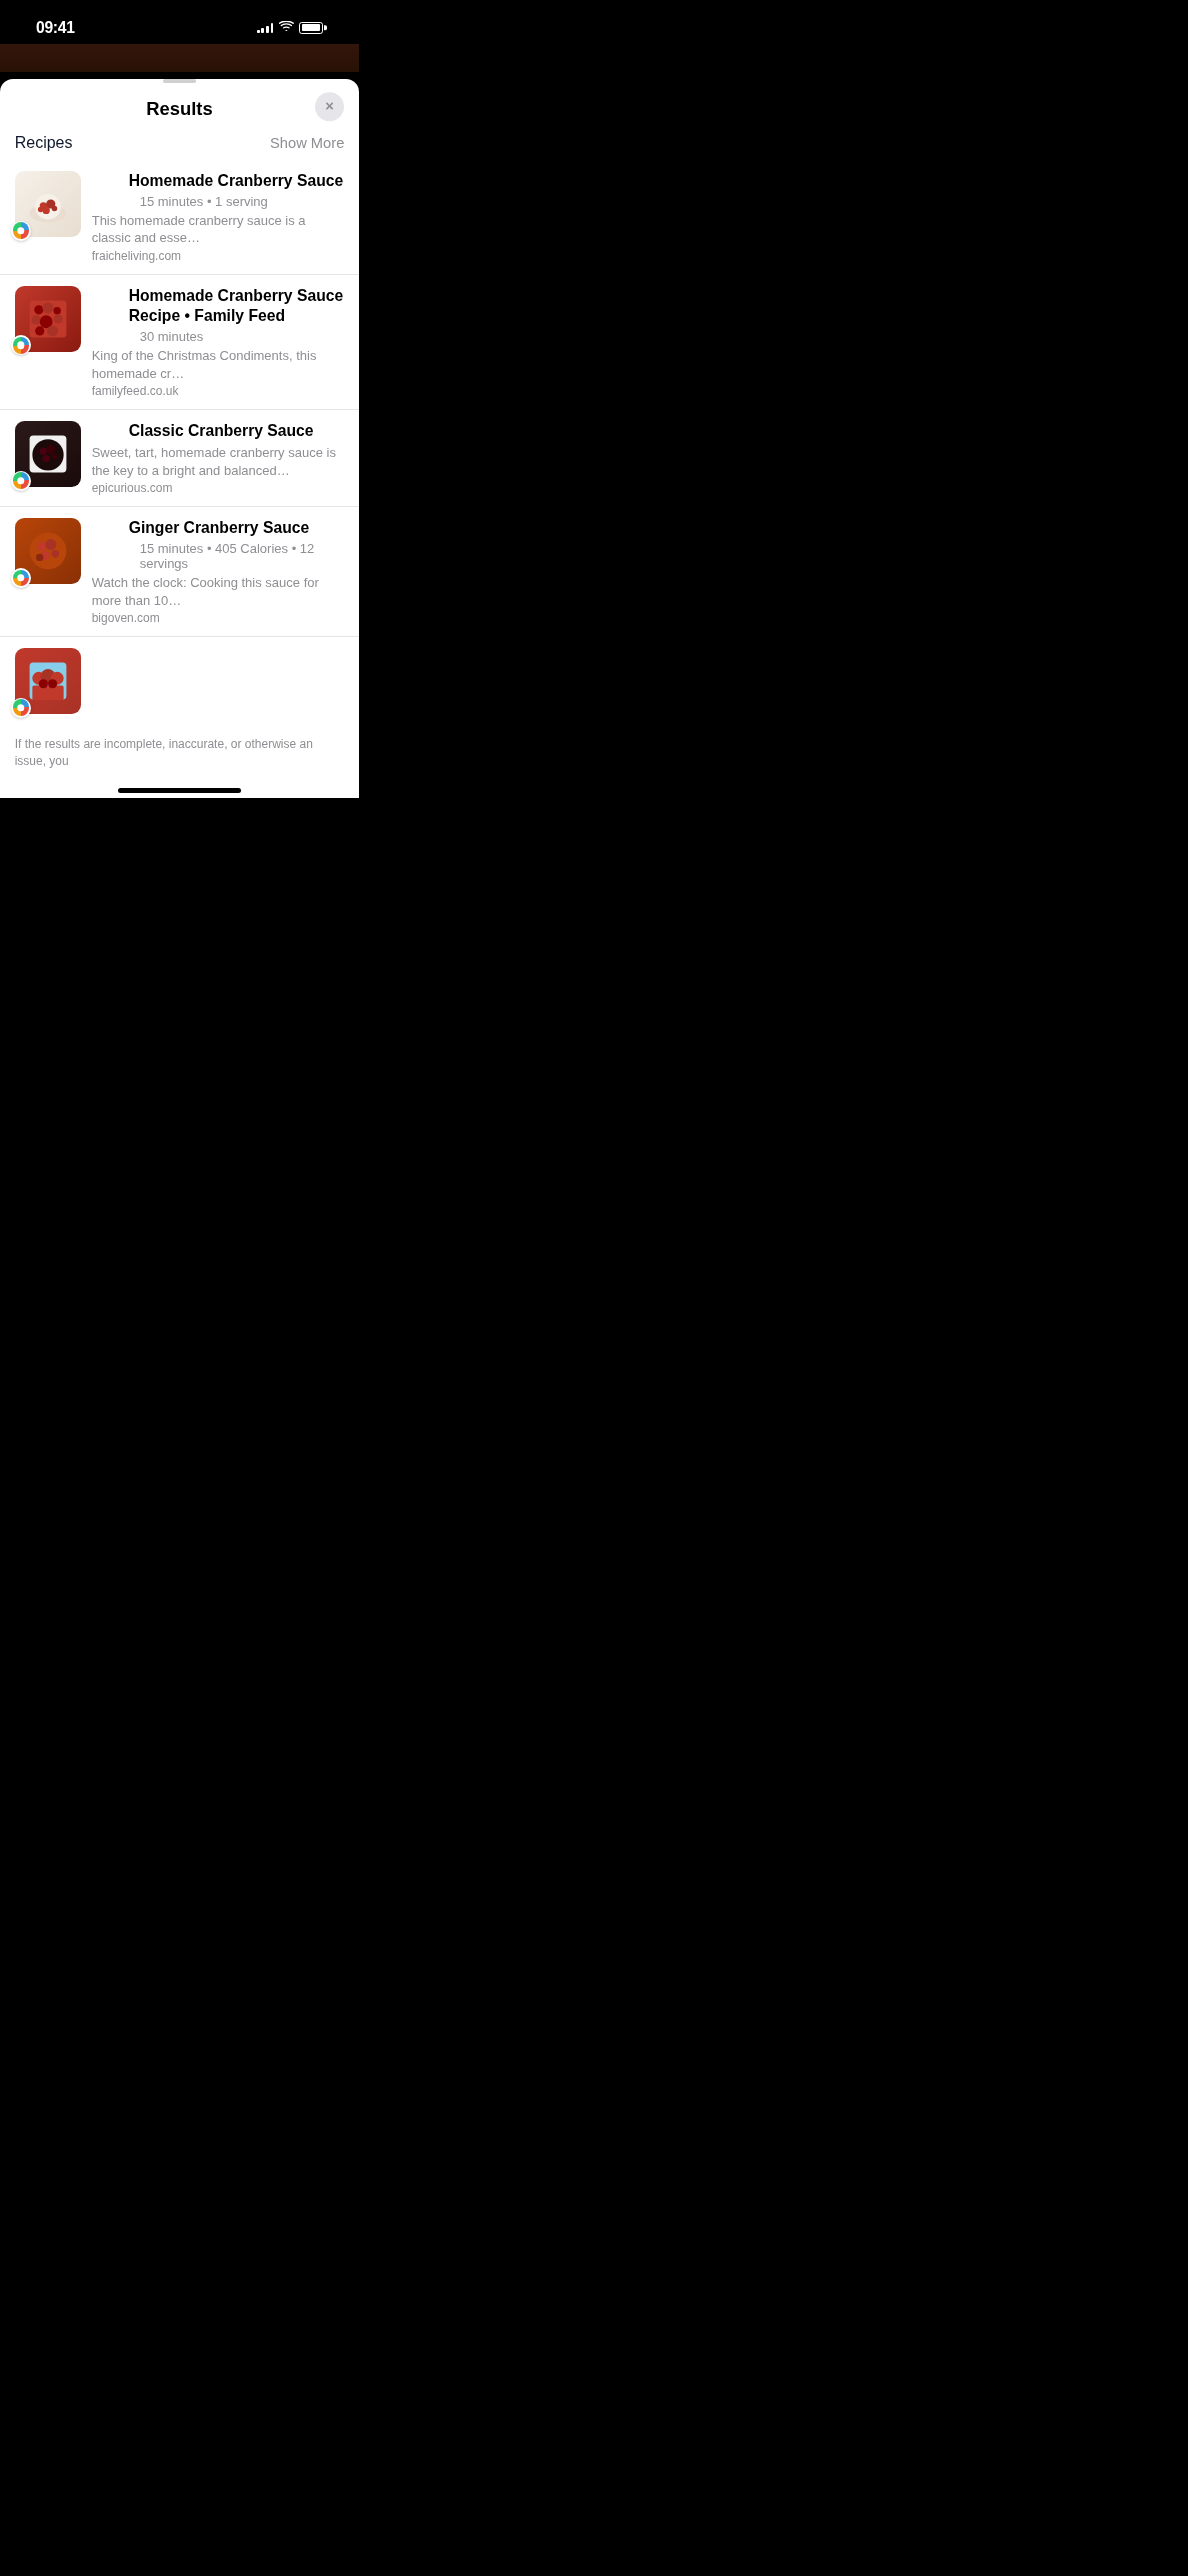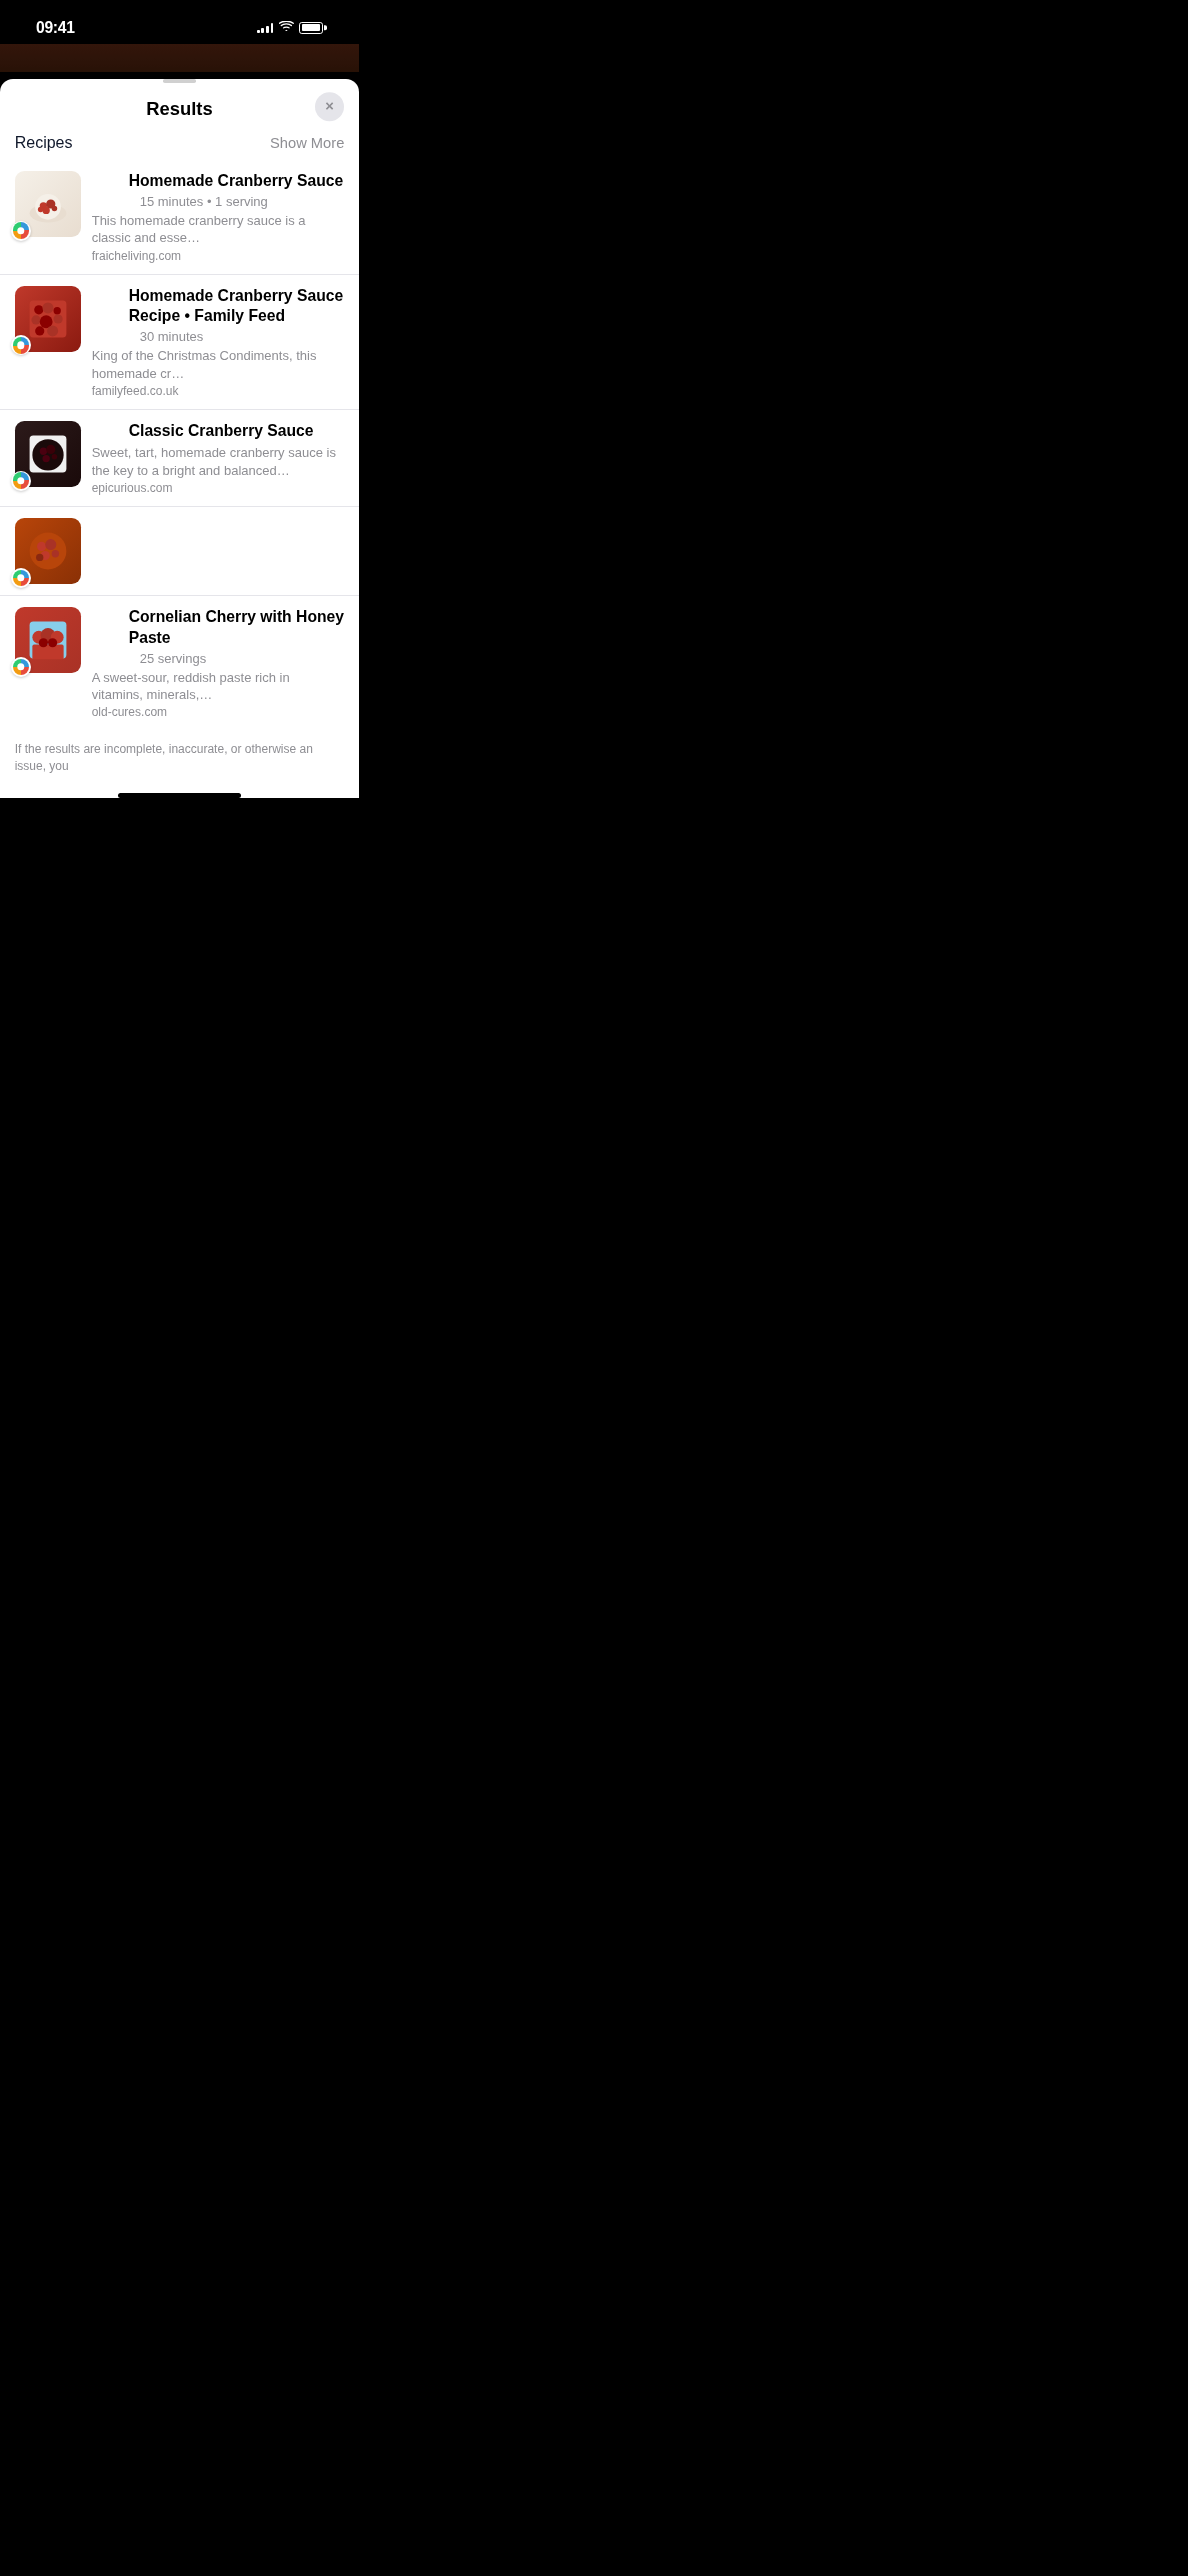--- a/index.html
+++ b/index.html
@@ -484,20 +484,26 @@
               <circle cx="16" cy="32" r="4" fill="#8b2810"></circle>
             </svg>
           </div>
         </div>
         <div class="safari-badge">
           <div class="safari-icon">
             <div class="safari-inner"></div>
           </div>
         </div>
       </div>
+      <div class="recipe-info">
+        <div class="recipe-title">Ginger Cranberry Sauce</div>
+        <div class="recipe-meta">15 minutes • 405 Calories • 12 servings</div>
+        <div class="recipe-desc">Watch the clock: Cooking this sauce for more than 10…</div>
+        <div class="recipe-domain">bigoven.com</div>
+      </div>
     </div>
 
     <div class="recipe-item">
       <div class="recipe-thumb-wrap">
         <div class="thumb-bg thumb-5">
           <div class="thumb-inner">
             <svg width="46" height="46" viewBox="0 0 50 50">
               <rect x="5" y="5" width="40" height="40" rx="4" fill="#87ceeb"></rect>
               <rect x="8" y="30" width="34" height="16" rx="2" fill="#c0392b"></rect>
               <circle cx="15" cy="22" r="7" fill="#c0392b"></circle>
@@ -507,26 +513,20 @@
               <circle cx="30" cy="28" r="5" fill="#8b0000"></circle>
             </svg>
           </div>
         </div>
         <div class="safari-badge">
           <div class="safari-icon">
             <div class="safari-inner"></div>
           </div>
         </div>
       </div>
-      <div class="recipe-info">
-        <div class="recipe-title">Cornelian Cherry with Honey Paste</div>
-        <div class="recipe-meta">25 servings</div>
-        <div class="recipe-desc">A sweet-sour, reddish paste rich in vitamins, minerals,…</div>
-        <div class="recipe-domain">old-cures.com</div>
-      </div>
     </div>
 
   </div>
 
 
   <div class="bottom-text">
     <span>If the results are incomplete, inaccurate, or otherwise an issue, you</span>
   </div>
 
   <div class="home-indicator"></div>

